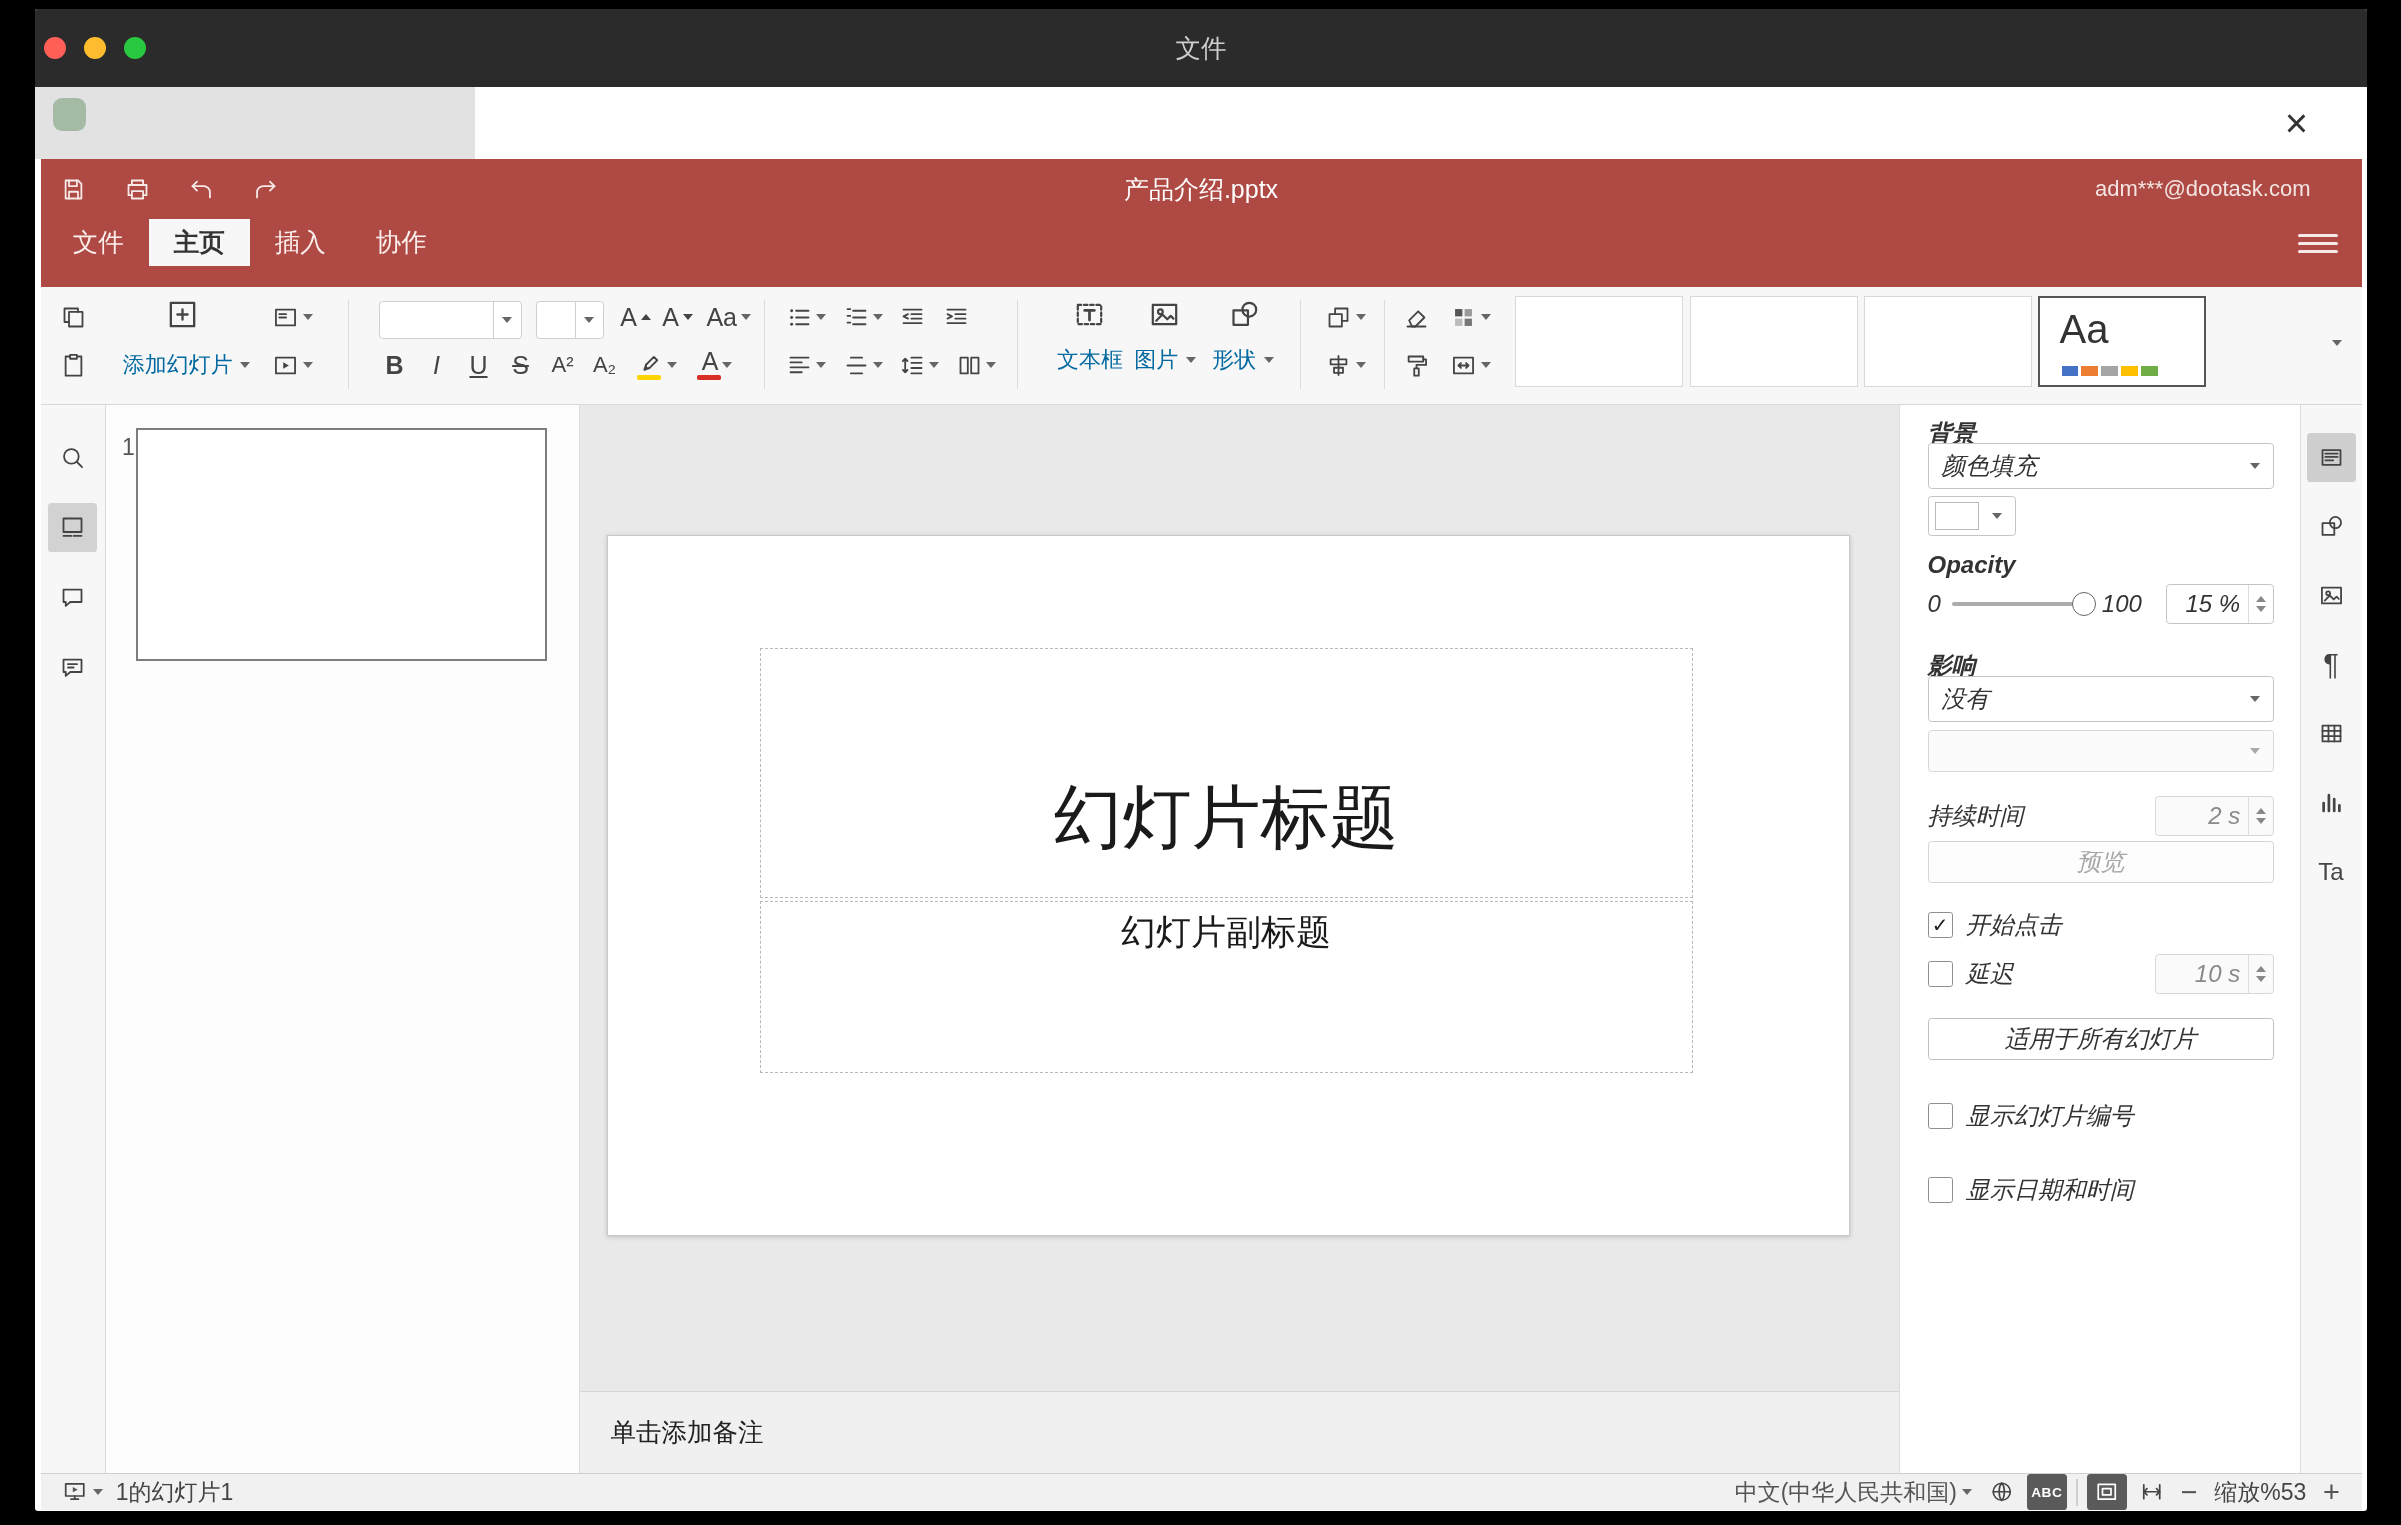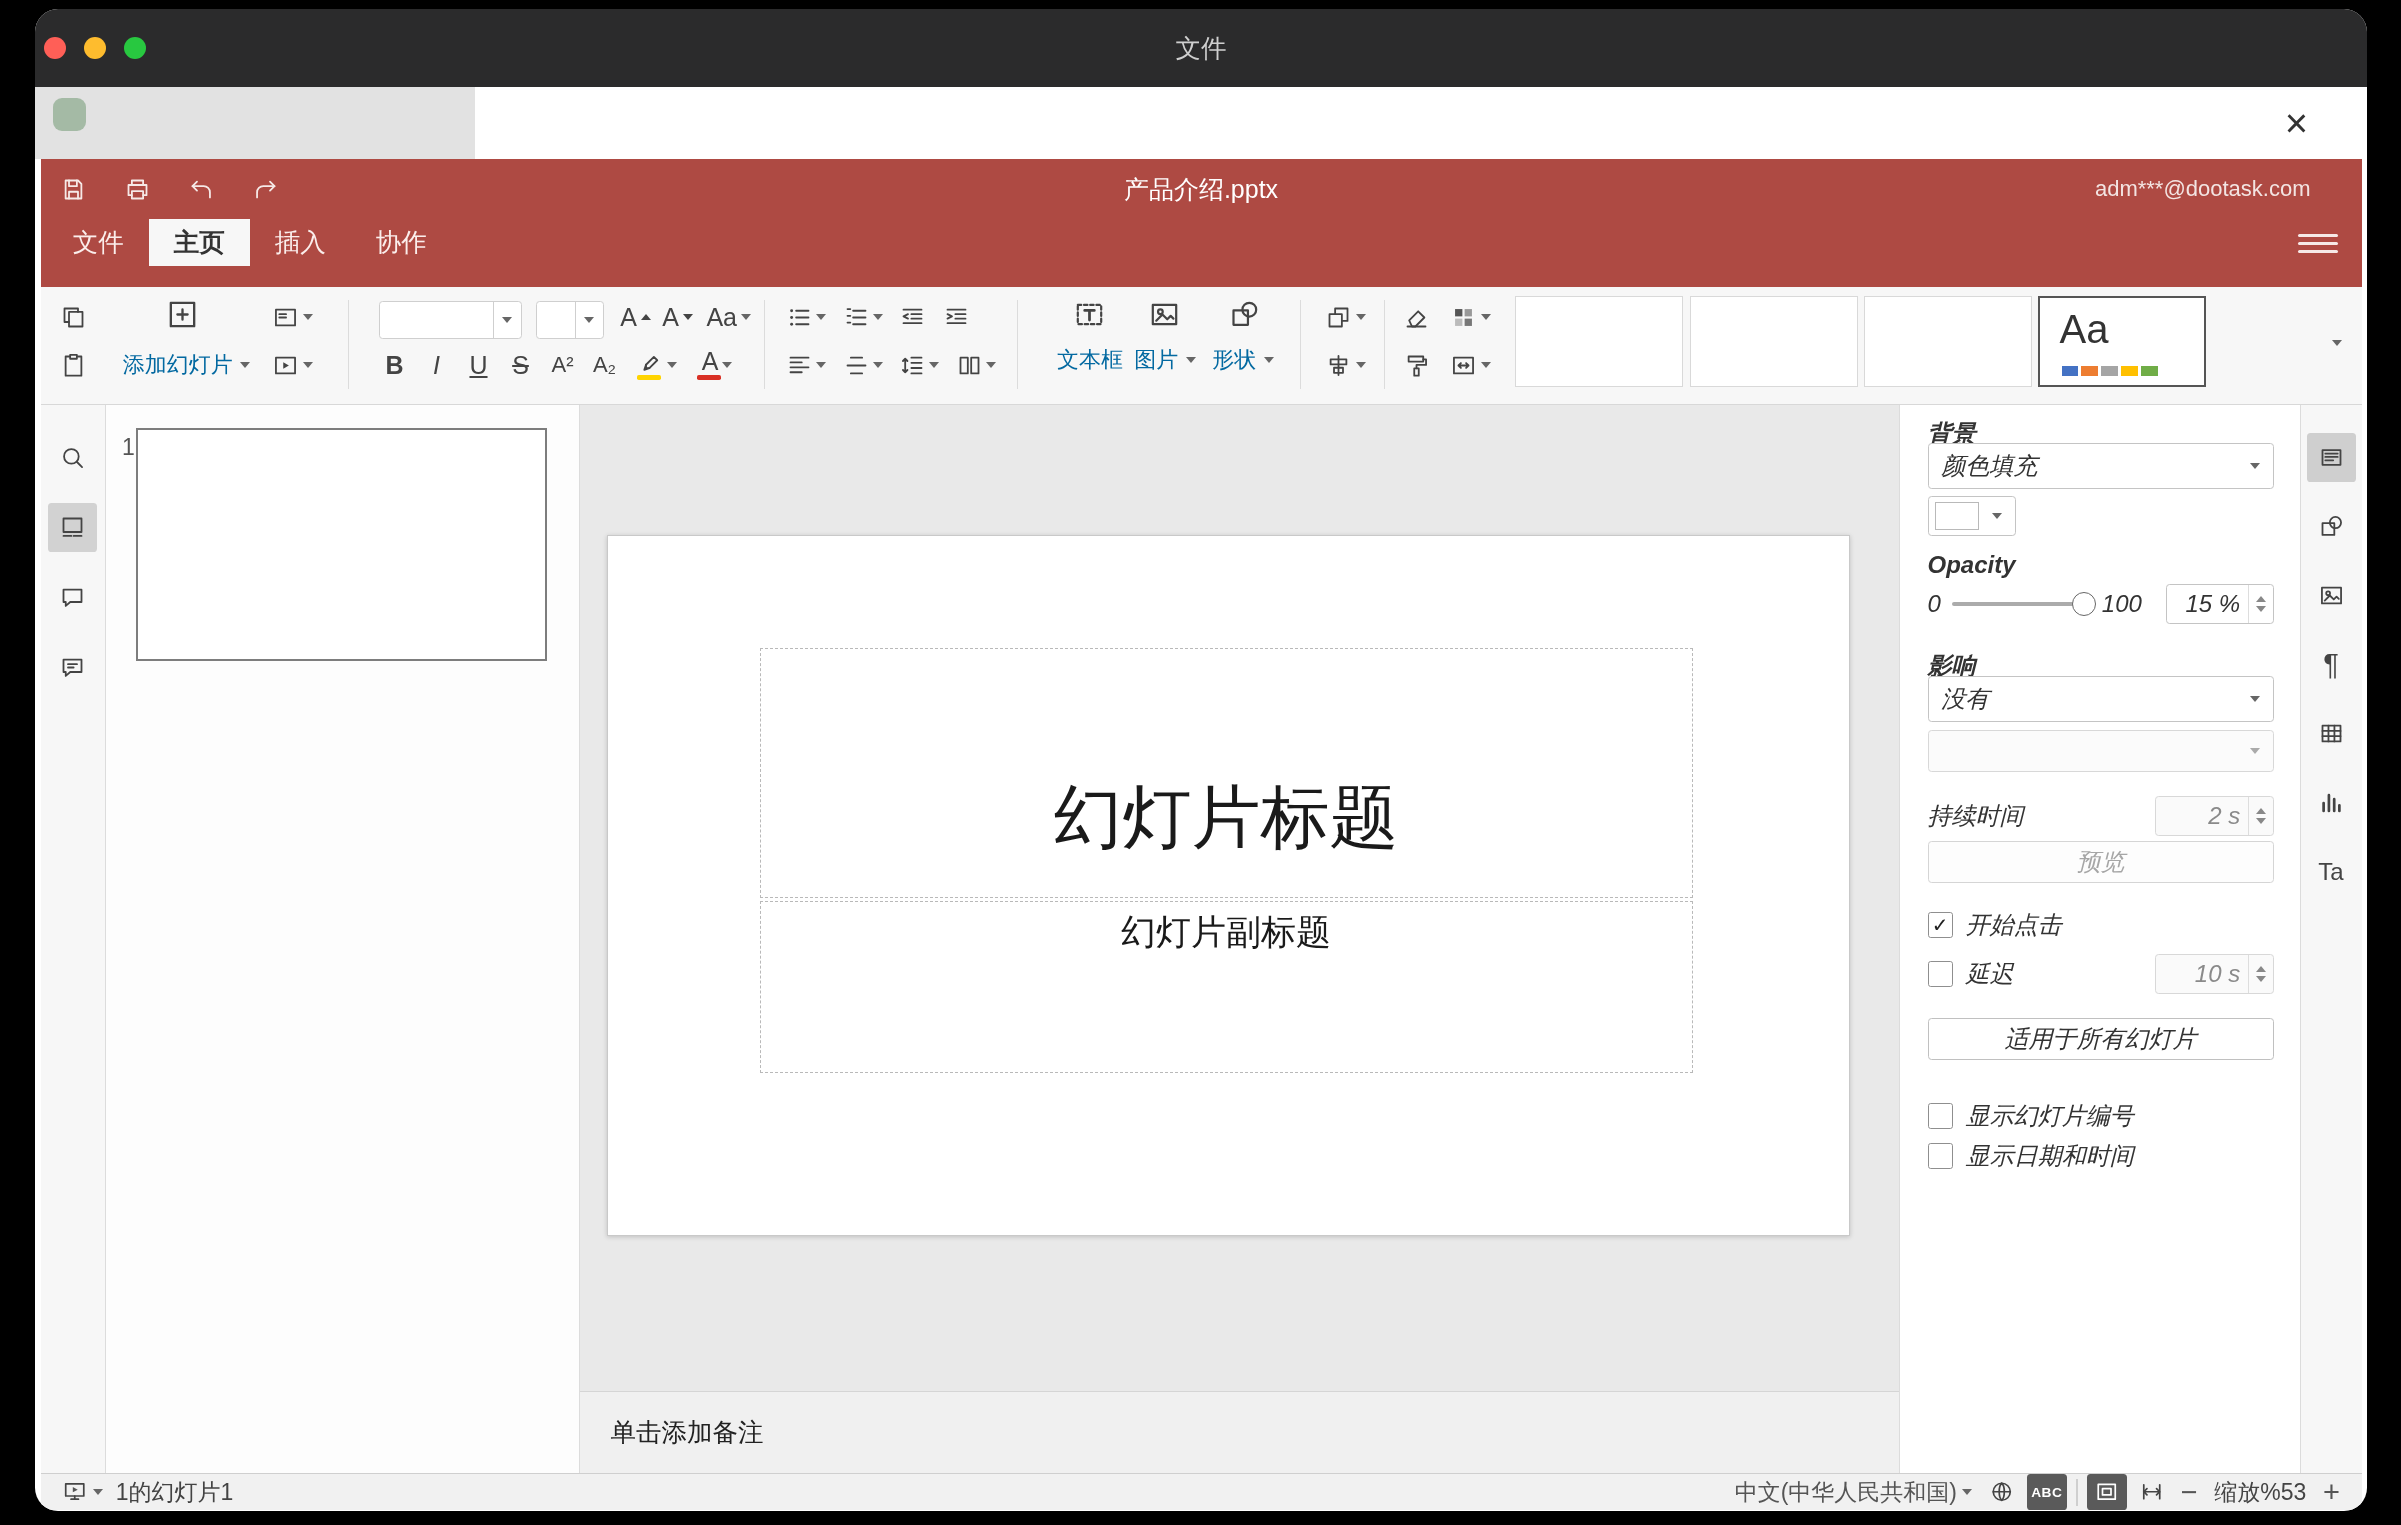--- a/index.html
+++ b/index.html
@@ -1,19 +1,19 @@
 <!DOCTYPE html>
 <html style="font-size:14.6px"><head>
 <meta charset="utf-8">
 <style>
   html,body{margin:0;padding:0;}
   body{width:2401px;height:1526px;background:#000;position:relative;
        font-family:"Liberation Sans","DejaVu Sans",sans-serif;-webkit-font-smoothing:antialiased;}
   .window{position:absolute;left:35px;top:9px;width:2332px;height:1502px;background:#fff;
-          border-radius:23px;overflow:hidden;box-shadow:0 22px 73px rgba(0,0,0,.65);}
+          border-radius:3px;overflow:hidden;box-shadow:0 22px 73px rgba(0,0,0,.65);}
   
   .titlebar{height:78px;background:#2b2b2c;position:relative;}
   .tl{position:absolute;top:50%;margin-top:-11px;width:22px;height:22px;border-radius:50%;}
   .tb-title{position:absolute;left:0;right:0;top:0;height:78px;line-height:78px;text-align:center;
             color:#cfcfcf;font-size:25.5px;font-weight:500;}
   
   .overlay-strip{height:72px;background:#fff;position:relative;}
   .gray-block{position:absolute;left:0;top:0;width:440px;height:72px;background:#e2e2e2;}
   .avatar-dot{position:absolute;left:18px;top:11px;width:33px;height:33px;border-radius:9px;background:#8aa98b;opacity:.7;}
   .close-x{position:absolute;right:47px;top:12.8px;width:47px;height:47px;display:flex;align-items:center;justify-content:center;
@@ -550,21 +550,21 @@
               </span>
           </span>
         </div>
 
         <div class="rp rbtn" style="top:613px;">适用于所有幻灯片</div>
 
         <div class="rp chkrow" style="top:695px;">
           <span class="chk"></span>
           <span class="chklab">显示幻灯片编号</span>
         </div>
-        <div class="rp chkrow" style="top:735px;">
+        <div class="rp chkrow" style="top:769px;">
           <span class="chk"></span>
           <span class="chklab">显示日期和时间</span>
         </div>
       </div>
 
       <div class="rstrip">
         <div class="rsb sel">
           <svg class="sv" viewBox="0 0 24 24">
               <rect x="4" y="5.5" width="16" height="13"></rect>
               <path d="M6.5 8.5h11M6.5 11.5h11M6.5 14.5h7"></path>

